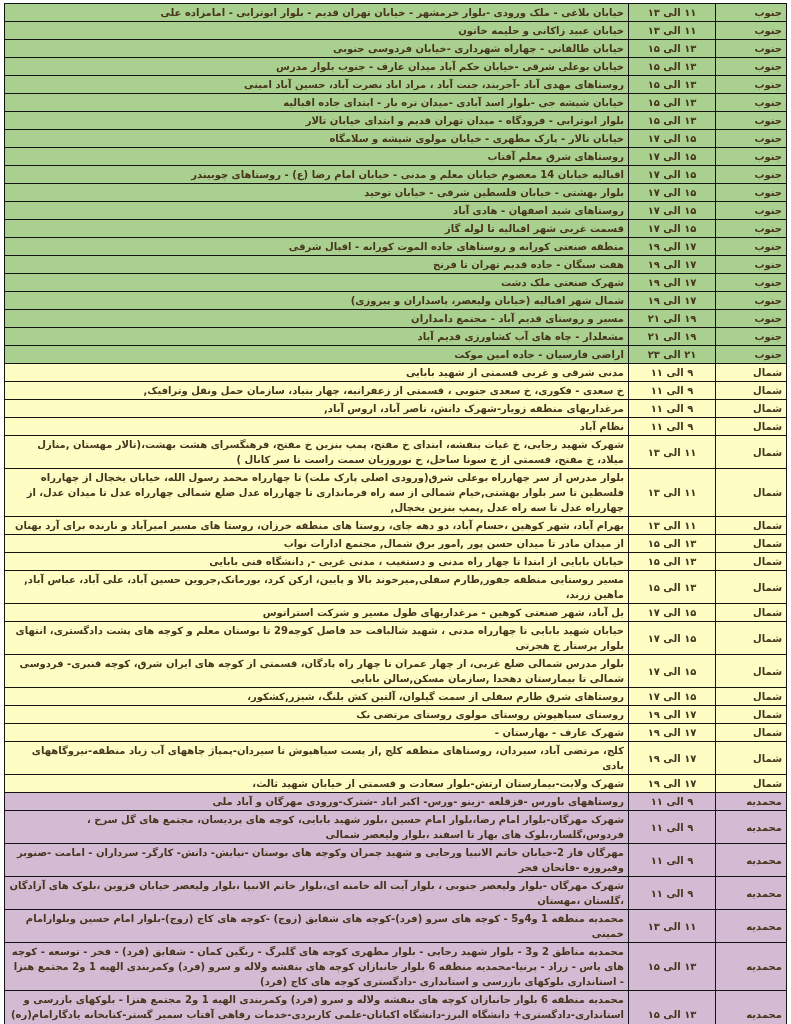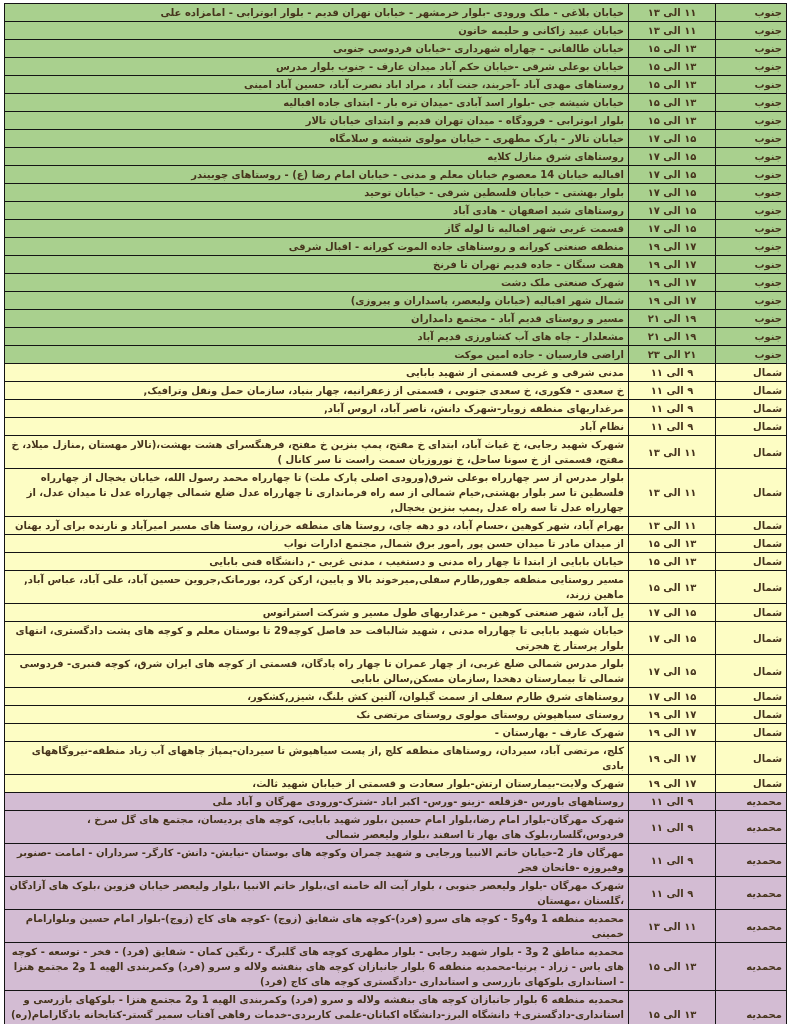--- a/index.html
+++ b/index.html
@@ -89,21 +89,21 @@
     <td class="area-cell">بلوار ابوترابی - فرودگاه - میدان تهران قدیم و ابتدای خیابان تالار</td>
   </tr>
         <tr style="background-color: rgb(169, 208, 142);">
     <td class="region-cell">جنوب</td>
     <td class="time-cell">۱۵ الی ۱۷</td>
     <td class="area-cell">خیابان تالار - پارک مطهری - خیابان مولوی شیشه و سلامگاه</td>
   </tr>
         <tr style="background-color: rgb(169, 208, 142);">
     <td class="region-cell">جنوب</td>
     <td class="time-cell">۱۵ الی ۱۷</td>
-    <td class="area-cell">روستاهای شرق منازل کلایه</td>
+    <td class="area-cell">روستاهای شرق معلم آفتاب</td>
   </tr>
         <tr style="background-color: rgb(169, 208, 142);">
     <td class="region-cell">جنوب</td>
     <td class="time-cell">۱۵ الی ۱۷</td>
     <td class="area-cell">اقبالیه خیابان 14 معصوم خیابان معلم و مدنی - خیابان امام رضا (ع) - روستاهای چوبیندر</td>
   </tr>
         <tr style="background-color: rgb(169, 208, 142);">
     <td class="region-cell">جنوب</td>
     <td class="time-cell">۱۵ الی ۱۷</td>
     <td class="area-cell">بلوار بهشتی - خیابان فلسطین شرقی - خیابان توحید</td>
@@ -169,21 +169,21 @@
     <td class="area-cell">مرغداریهای منطقه زویار-شهرک دانش، ناصر آباد، اروس آباد,</td>
   </tr>
         <tr style="background-color: rgb(253, 253, 196);">
     <td class="region-cell">شمال</td>
     <td class="time-cell">۹ الی ۱۱</td>
     <td class="area-cell">نظام آباد</td>
   </tr>
         <tr style="background-color: rgb(253, 253, 196);">
     <td class="region-cell">شمال</td>
     <td class="time-cell">۱۱ الی ۱۳</td>
-    <td class="area-cell">شهرک شهید رجایی، خ غیاث آباد، ابتدای خ مفتح، پمپ بنزین خ مفتح، فرهنگسرای هشت بهشت،(تالار مهستان ,منازل میلاد، خ مفتح، قسمتی از خ سونا ساحل، خ نوروزیان سمت راست تا سر کانال )</td>
+    <td class="area-cell">شهرک شهید رجایی، خ غیاث بنفشه، ابتدای خ مفتح، پمپ بنزین خ مفتح، فرهنگسرای هشت بهشت،(تالار مهستان ,منازل میلاد، خ مفتح، قسمتی از خ سونا ساحل، خ نوروزیان سمت راست تا سر کانال )</td>
   </tr>
         <tr style="background-color: rgb(253, 253, 196);">
     <td class="region-cell">شمال</td>
     <td class="time-cell">۱۱ الی ۱۳</td>
     <td class="area-cell">بلوار مدرس از سر چهارراه بوعلی شرق(ورودی اصلی پارک ملت) تا چهارراه محمد رسول الله، خیابان یخچال از چهارراه فلسطین تا سر بلوار بهشتی,خیام شمالی از سه راه فرمانداری تا چهارراه عدل ضلع شمالی چهارراه عدل تا میدان عدل، از چهارراه عدل تا سه راه عدل ,پمپ بنزین یخچال,</td>
   </tr>
         <tr style="background-color: rgb(253, 253, 196);">
     <td class="region-cell">شمال</td>
     <td class="time-cell">۱۱ الی ۱۳</td>
     <td class="area-cell">بهرام آباد، شهر کوهین ،حسام آباد، دو دهه چای، روستا های منطقه خرزان، روستا های مسیر امیرآباد و نارنده برای آرد بهنان</td>

